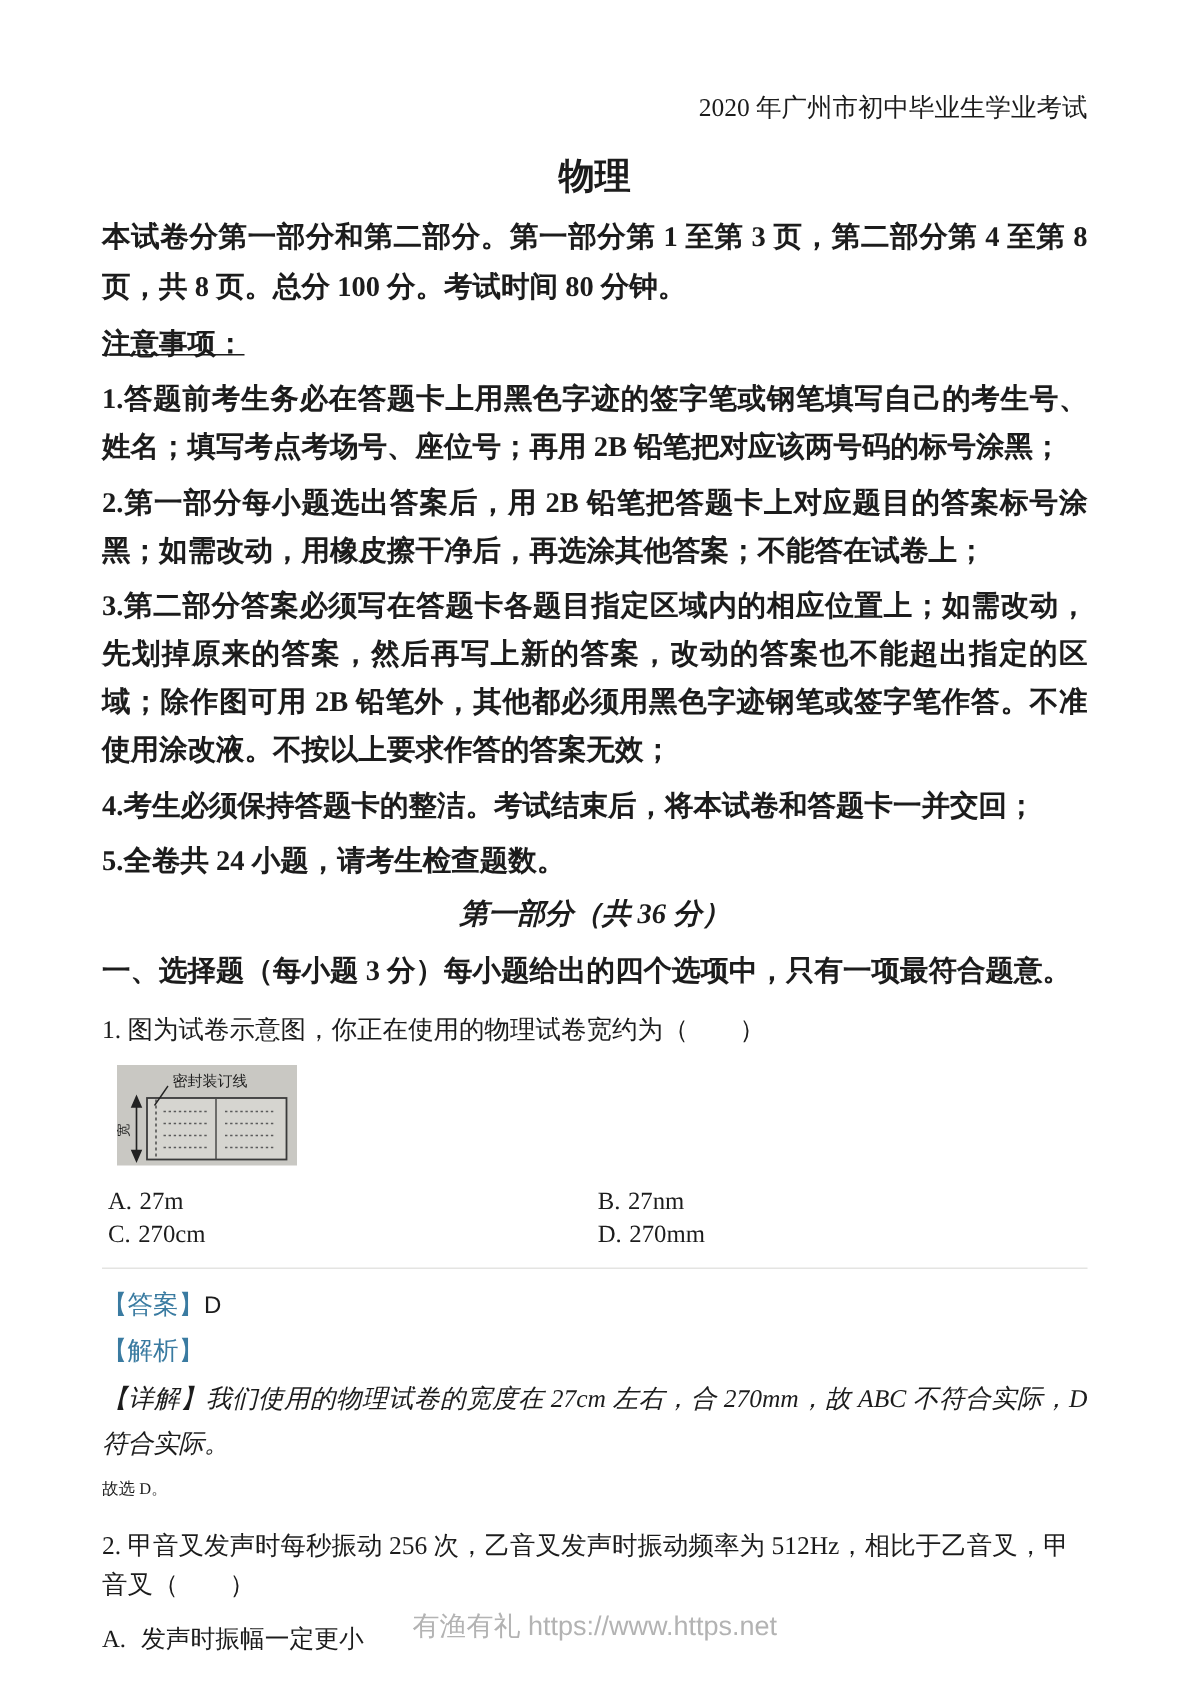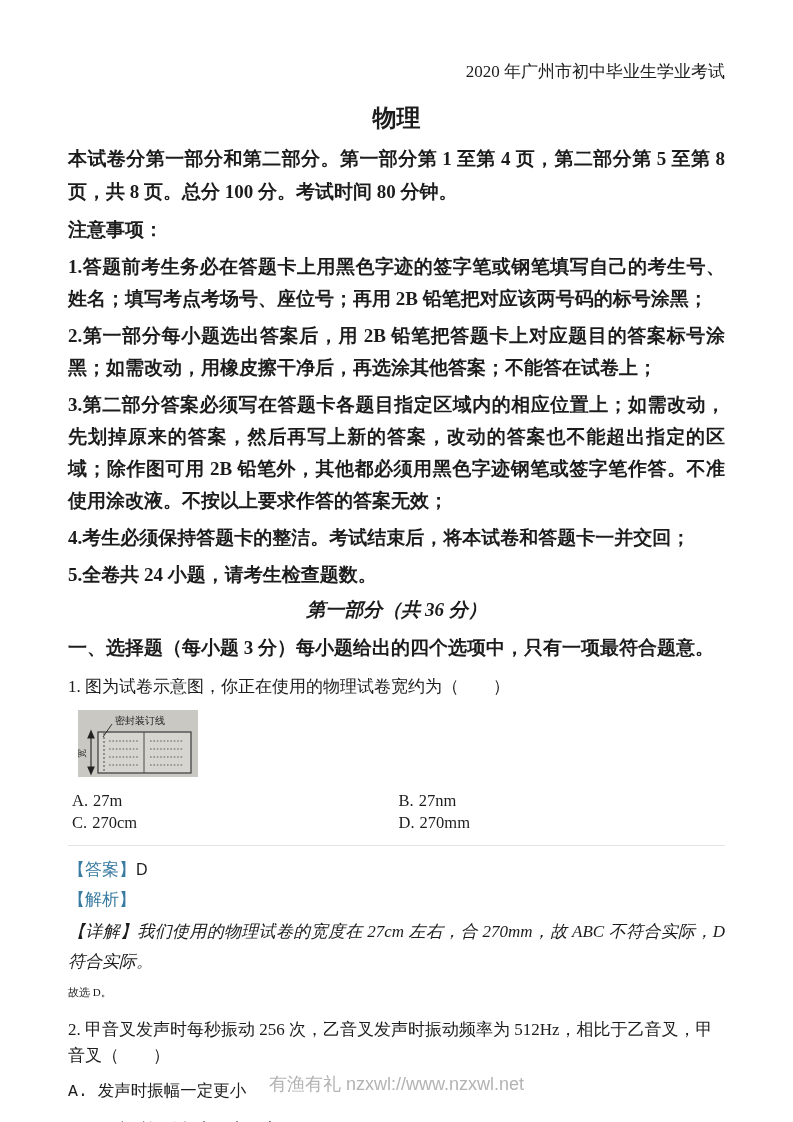--- a/index.html
+++ b/index.html
@@ -20,21 +20,21 @@
   }
   .doc-subject {
     font-size: 24px; font-weight: bold; text-align: center;
     margin: 16px 0 0 0; line-height: 31px;
   }
   .intro {
     font-size: 19px; font-weight: bold; line-height: 33px;
     text-align: justify; margin: 8px 0 0 0;
   }
   .notices-heading {
-    font-size: 19px; font-weight: bold; line-height: 32px; margin: 6px 0 0 0;
+    font-size: 19px; font-weight: bold; line-height: 32px; margin: 6px 0 0 0; text-decoration: underline;
   }
   .notice-item {
     font-size: 19px; font-weight: bold; line-height: 32px;
     text-align: justify; margin: 5px 0 0 0;
   }
   .section-heading {
     font-size: 19px; font-weight: bold; text-align: center;
     line-height: 32px; margin: 3px 0 0 0; font-style: italic;
   }
   .section-instruction {
@@ -68,41 +68,41 @@
   }
   .answer-line { font-size: 17px; line-height: 30px; }
   .label-blue { }
   .answer-value { color: #1c1c1c; font-family: "Liberation Sans", sans-serif; font-size: 16px; }
   .detail-para {
     font-size: 17px; line-height: 30px; text-align: justify; margin: 2px 0 0 0; font-style: italic;
   }
   .conclusion-line { font-size: 11px; line-height: 30px; margin: 0; }
 
   .option-list-item {
-    font-size: 16.5px; line-height: 22px; margin-top: 12px; font-family: Liberation Mono, monospace;
+    font-size: 16.5px; line-height: 22px; margin-top: 12px;
   }
   .option-list-item .opt-letter { margin-right: 10px; }
 
   .page-footer {
     position: absolute;
     left: 0; bottom: 26px; width: 100%;
     text-align: center;
     font-family: "Liberation Sans", "DejaVu Sans", sans-serif;
     font-size: 18px;
   }
 </style>
 </head>
 <body>
 
 <div class="page">
 
   <h1 class="doc-title">2020 年广州市初中毕业生学业考试</h1>
   <h2 class="doc-subject">物理</h2>
 
-  <p class="intro">本试卷分第一部分和第二部分。第一部分第 1 至第 4 页，第二部分第 5 至第 8 页，共 8 页。总分 100 分。考试时间 80 分钟。</p>
+  <p class="intro">本试卷分第一部分和第二部分。第一部分第 1 至第 3 页，第二部分第 4 至第 8 页，共 8 页。总分 100 分。考试时间 80 分钟。</p>
 
   <p class="notices-heading">注意事项：</p>
   <p class="notice-item">1.答题前考生务必在答题卡上用黑色字迹的签字笔或钢笔填写自己的考生号、姓名；填写考点考场号、座位号；再用 2B 铅笔把对应该两号码的标号涂黑；</p>
   <p class="notice-item">2.第一部分每小题选出答案后，用 2B 铅笔把答题卡上对应题目的答案标号涂黑；如需改动，用橡皮擦干净后，再选涂其他答案；不能答在试卷上；</p>
   <p class="notice-item">3.第二部分答案必须写在答题卡各题目指定区域内的相应位置上；如需改动，先划掉原来的答案，然后再写上新的答案，改动的答案也不能超出指定的区域；除作图可用 2B 铅笔外，其他都必须用黑色字迹钢笔或签字笔作答。不准使用涂改液。不按以上要求作答的答案无效；</p>
   <p class="notice-item">4.考生必须保持答题卡的整洁。考试结束后，将本试卷和答题卡一并交回；</p>
   <p class="notice-item">5.全卷共 24 小题，请考生检查题数。</p>
 
   <p class="section-heading">第一部分（共 36 分）</p>
   <p class="section-instruction">一、选择题（每小题 3 分）每小题给出的四个选项中，只有一项最符合题意。</p>
@@ -163,13 +163,13 @@
     <p class="conclusion-line">故选 D。</p>
   </div>
 
   <p class="question-stem q2-stem">2. 甲音叉发声时每秒振动 256 次，乙音叉发声时振动频率为 512Hz，相比于乙音叉，甲音叉（　　）</p>
 
   <p class="option-list-item"><span class="opt-letter">A.</span><span>发声时振幅一定更小</span></p>
   <p class="option-list-item"><span class="opt-letter">B.</span><span>发声时振动频率一定更高</span></p>
 
 </div>
 
-<div class="page-footer" style="color: rgb(179, 179, 179);">有渔有礼 nzxwl://www.nzxwl.net</div>
+<div class="page-footer" style="color: rgb(179, 179, 179);">有渔有礼 https://www.https.net</div>
 
 </body></html>

